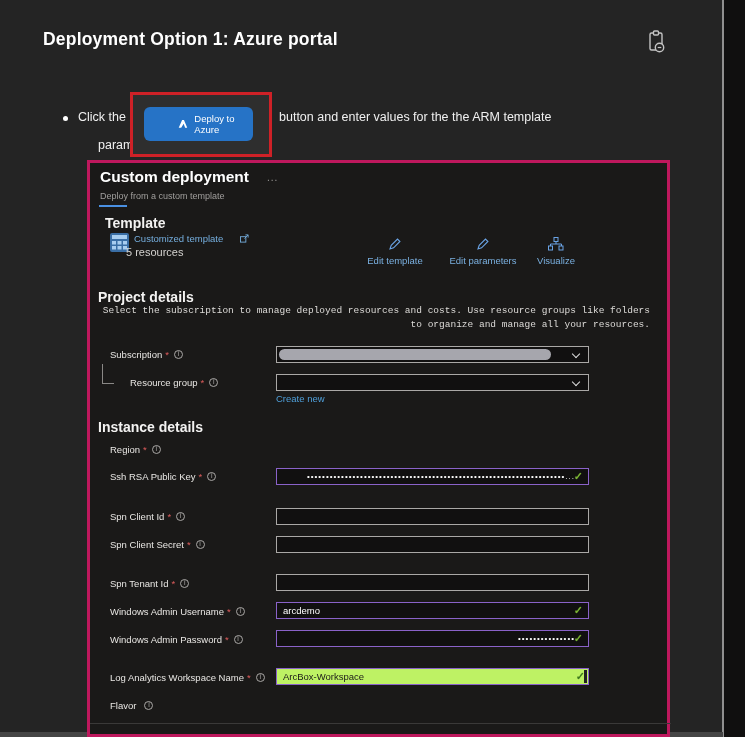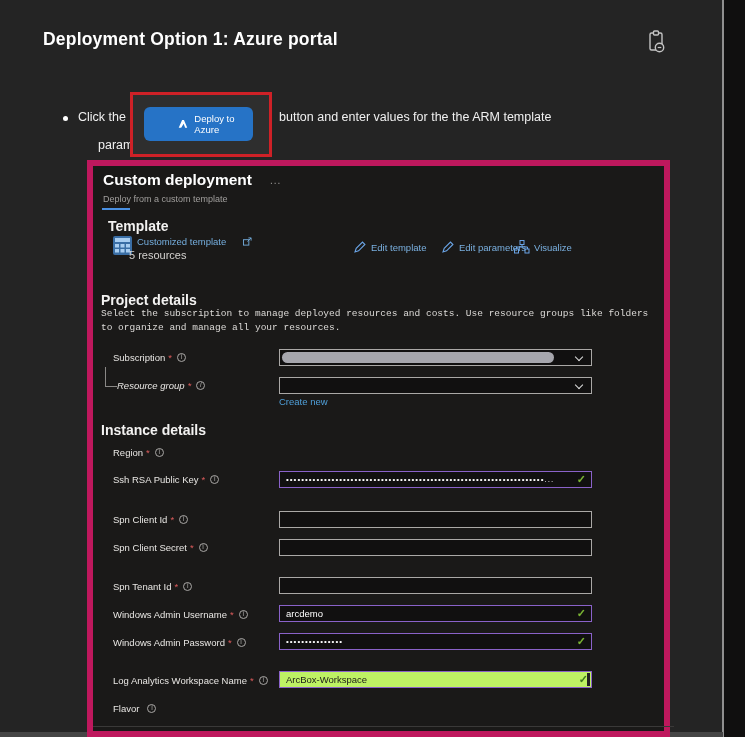--- a/index.html
+++ b/index.html
@@ -30,38 +30,38 @@
   .deploy-btn {
     position:absolute; left:11px; top:12px; width:109px; height:34px;
     background:#2673c6; border-radius:6px; display:flex; align-items:center;
     justify-content:center; gap:6px; cursor:pointer;padding-left:33px;
   }
   .deploy-btn span { font-size:9.5px; color:#ffffff; }
 
   
   .shot {
     left:87px; top:160px; width:583px; height:577px;
-    background:#1a1918; border:6px solid #be185d;
+    background:#1a1918; border:3px solid #be185d;text-align:right;
   }
   .shot .abs { position:absolute; }
   .portal-title { left:10px; top:5px; font-size:15.5px; font-weight:bold; color:#ffffff; }
   .portal-menu { left:177px; top:9px; font-size:10px; color:#9d9b99; letter-spacing:1px; cursor:pointer; }
   .portal-sub { left:10px; top:28px; font-size:9px; color:#a19f9d; }
   .blue-bar { left:9px; top:42px; width:28px; height:2px; background:#4a90e2; }
 
   .sect { font-size:14px; font-weight:bold; color:#f3f2f1; }
   .sect-template { left:15px; top:52px; }
   .sect-project { left:8px; top:126px; }
   .sect-instance { left:8px; top:256px; }
 
   .tpl-icon { left:20px; top:70px; }
   .tpl-link { left:44px; top:70px; font-size:9.5px; color:#75aede; cursor:pointer; display:flex; align-items:center; gap:17px; }
   .tpl-res  { left:36px; top:83px; font-size:11px; color:#d4d2cf; }
 
-  .action { top:74px; width:90px; display:flex; flex-direction:row; align-items:center; gap:4px; cursor:pointer; }
+  .action { top:74px; width:90px; display:flex; flex-direction:column; align-items:center; gap:4px; cursor:pointer; }
   .action span { font-size:9.5px; color:#7ab0e0; }
   .act-0 { left:260px; } .act-1 { left:348px; } .act-2 { left:421px; }
 
   .proj-desc { left:8px; top:141px; width:552px; font-size:9.5px; line-height:14px; color:#dddbd8;font-family:Liberation Mono, monospace; }
 
   .lbl { font-size:9.5px; color:#e8e6e3; display:flex; align-items:center;margin-left:12px; }
   .ast { color:#dc5b5b; margin-left:3px; font-size:9.5px; }
   .info {
     display:inline-block; width:9px; height:9px; margin-left:5px;
     border:1px solid #a9a7a5; border-radius:50%; position:relative; cursor:pointer;
@@ -187,21 +187,21 @@
       <span class="ast">*</span>
       <span class="info"></span>
   </div>
   <div class="abs ctl" style="top:183px;">
     <div class="redact"></div>
     <div class="chev"></div>
   </div>
 
   <div class="abs connector-v"></div>
   <div class="abs connector-h"></div>
-  <div class="abs lbl" style="left:12px; top:214px;font-style:italic;">
+  <div class="abs lbl" style="left:28px; top:214px;">
     <span>Resource group</span>
       <span class="ast">*</span>
       <span class="info"></span>
   </div>
   <div class="abs ctl" style="top:211px;">
     <div class="chev"></div>
   </div>
   <div class="abs create-new">Create new</div>
 
   <div class="abs sect sect-instance">Instance details</div>

